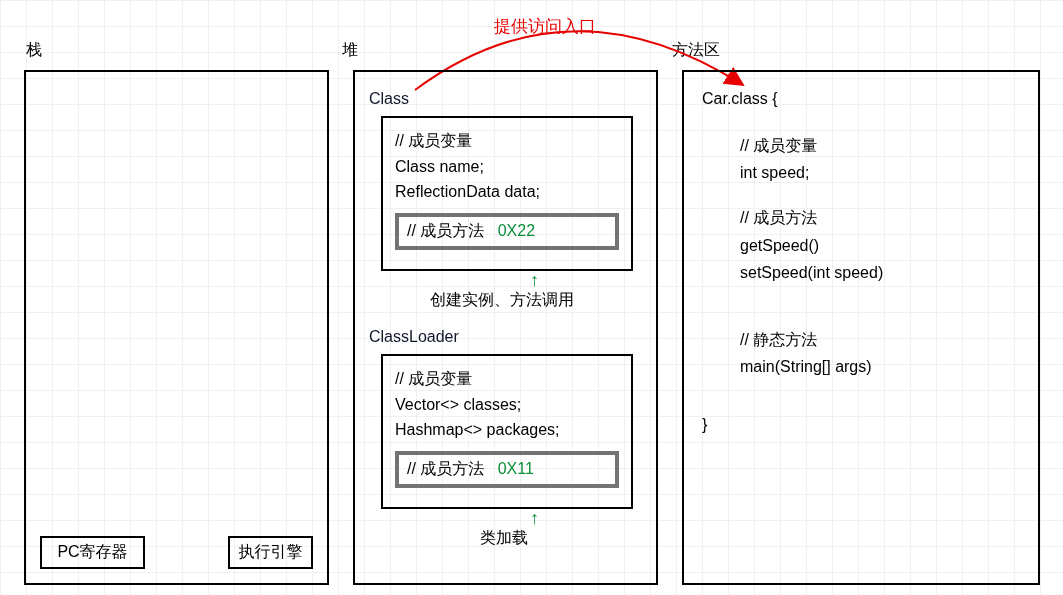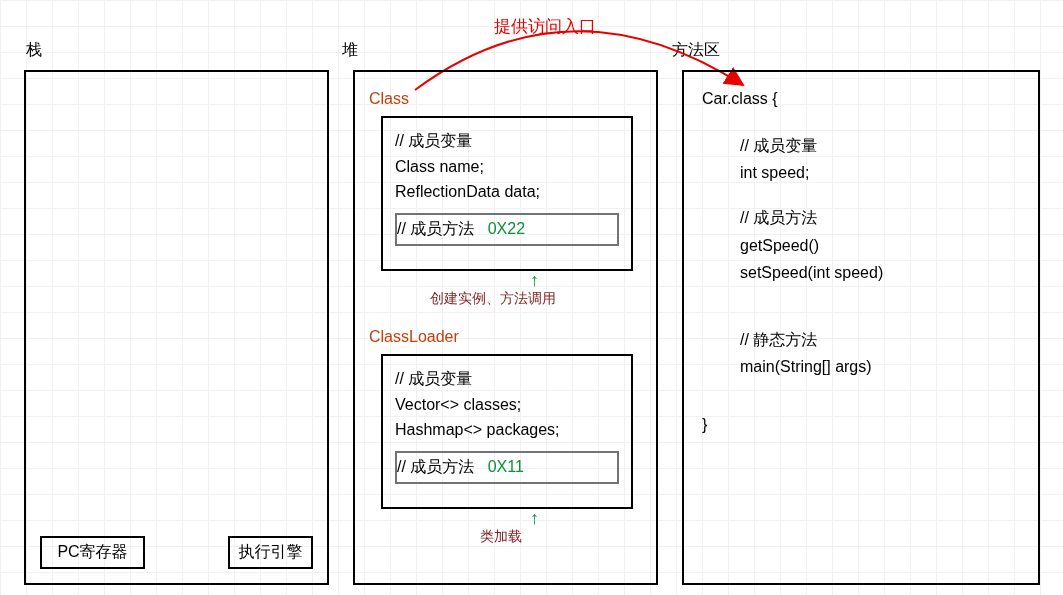--- a/index.html
+++ b/index.html
@@ -28,44 +28,44 @@
       border: 2px solid #000;
       background: transparent;
     }
     .small-box {
       position: absolute;
       border: 2px solid #000;
       text-align: center;
       padding: 4px 0;
     }
     .method-box {
-      border: 2px solid #737373;
+      border: 4px solid #737373;
       margin-top: 8px;
-      padding: 4px 0;
+      padding: 4px 8px;
     }
     .green { color: #0b8f3a; }
     .arrow-up {
       position: absolute;
       color: #0b8f3a;
       font-size: 18px;
       font-weight: bold;
     }
     .annot {
       position: absolute;
-      color: #7f1d1d;
-      font-size: 14px;
+      color: #000000;
+      font-size: 16px;
     }
     .class-box {
       position: absolute;
       border: 2px solid #000;
       padding: 10px 12px;
     }
     .class-title {
       position: absolute;
-      color: #c2410c;
+      color: #0f172a;
     }
     .line {
       line-height: 1.6;
     }
     svg.curve {
       position: absolute;
       top: 0;
       left: 0;
       pointer-events: none;
     }

